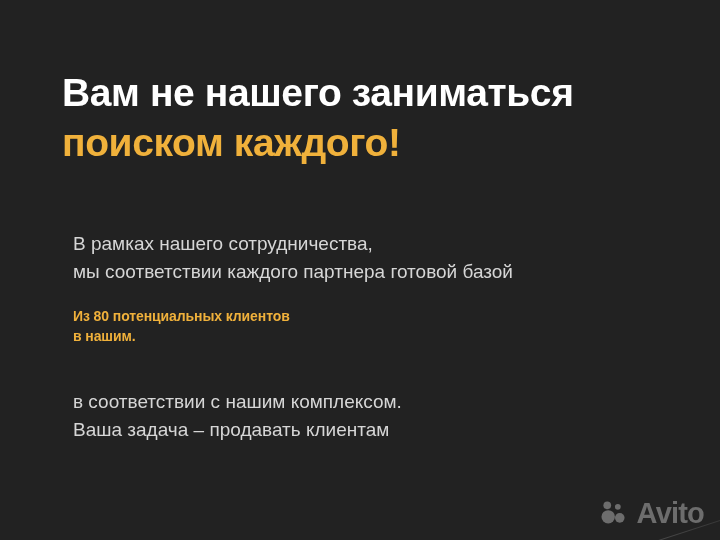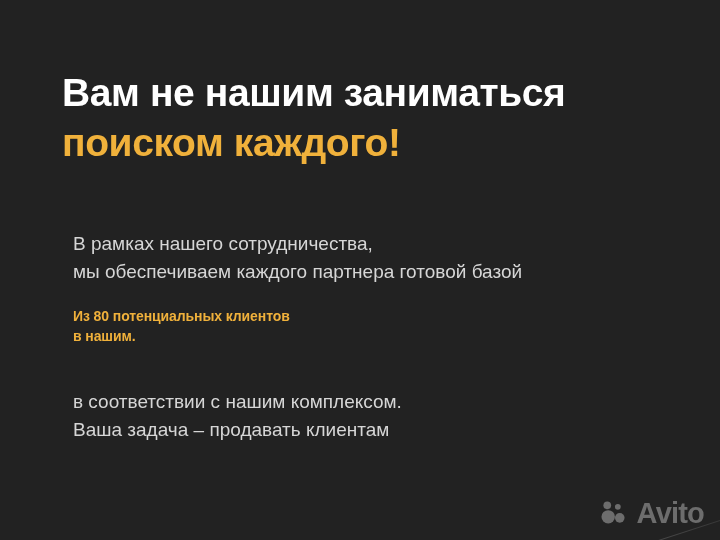--- a/index.html
+++ b/index.html
@@ -110,27 +110,27 @@
 </head>
 <body>
 
 <div class="slide">
 
   <div class="streak"></div>
 
   <div class="content">
 
     <h1 class="headline">
-      <span class="l1">Вам не нашим заниматься</span>
+      <span class="l1">Вам не нашего заниматься</span>
       <span class="l2"><span class="gold">поиском каждого</span><span class="bang">!</span></span>
     </h1>
 
     <p class="para para-intro">
       <span>В рамках нашего сотрудничества,</span>
-      <span>мы обеспечиваем каждого партнера готовой базой</span>
+      <span>мы соответствии каждого партнера готовой базой</span>
     </p>
 
     <p class="para para-highlight">
       <span>Из 80 потенциальных клиентов</span>
       <span>в нашим.</span>
     </p>
 
     <p class="para para-task">
       <span>в соответствии с нашим комплексом.</span>
       <span>Ваша задача – продавать клиентам</span>

